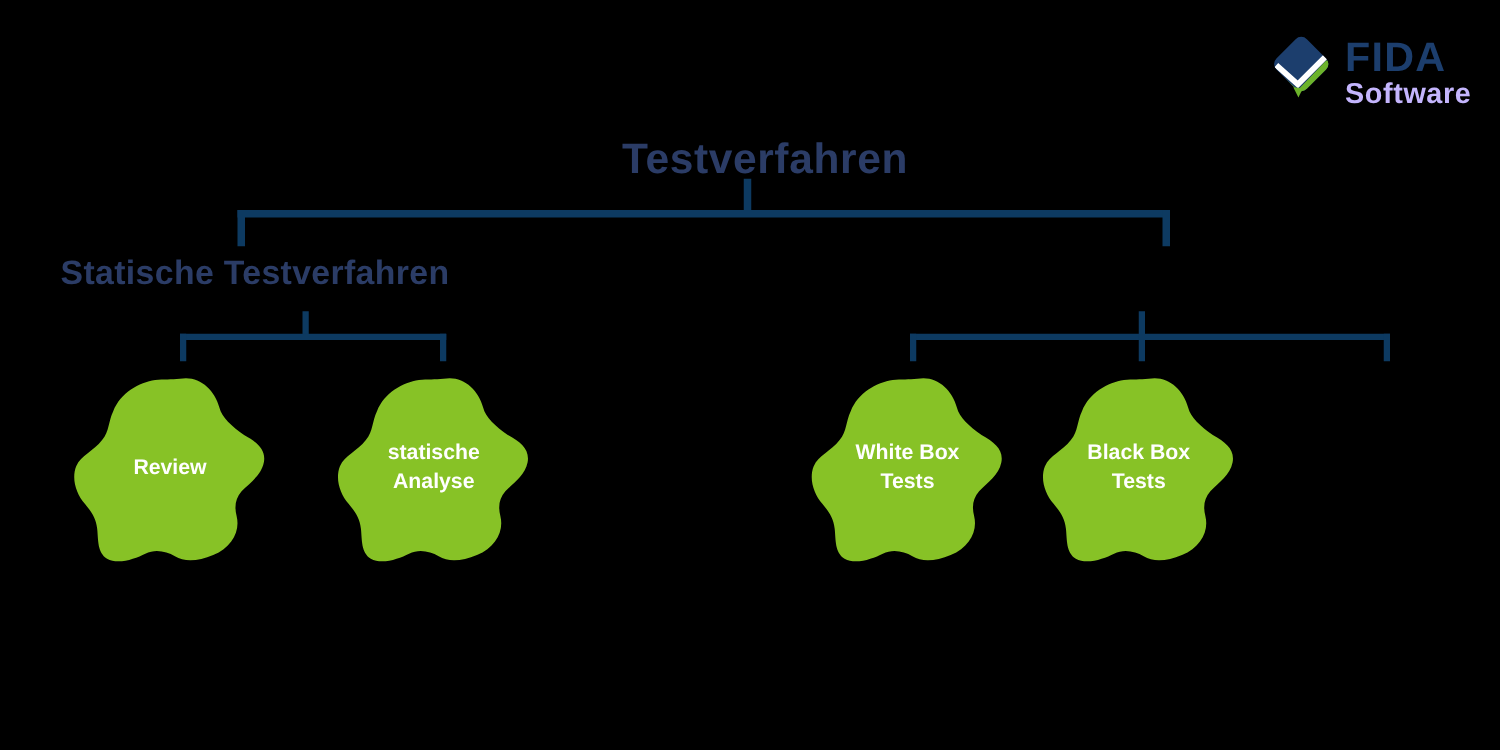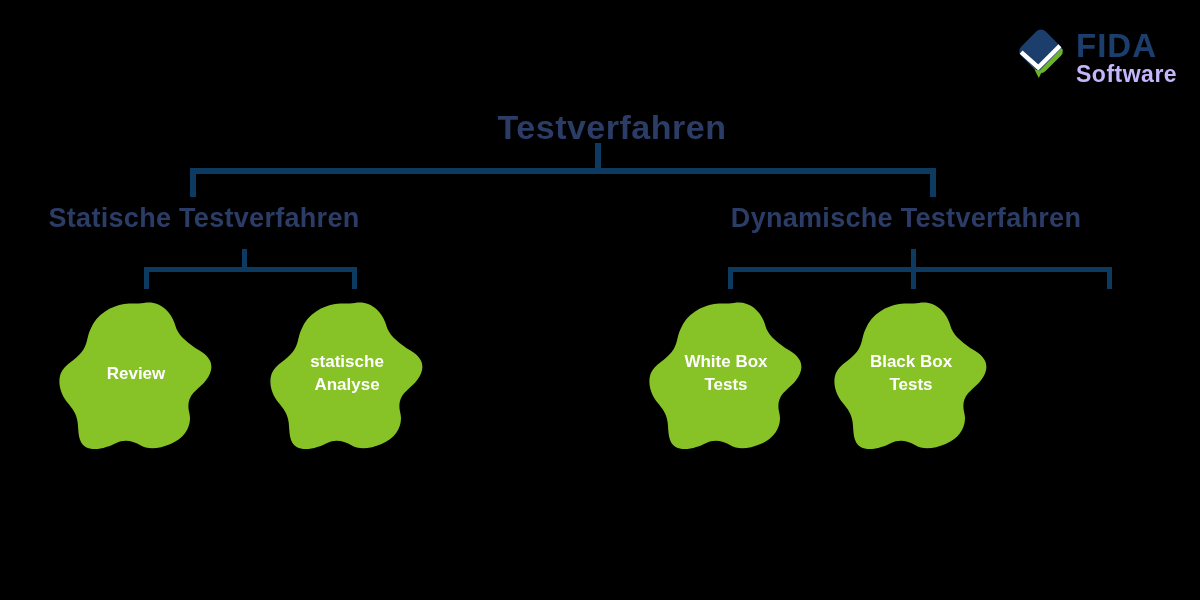--- a/index.html
+++ b/index.html
@@ -79,21 +79,20 @@
   </div>
 
   <h1 class="diagram-title">Testverfahren</h1>
 
   <div class="line root-stub"></div>
   <div class="line l1-hline"></div>
   <div class="line l1-drop-left"></div>
   <div class="line l1-drop-right"></div>
 
   <h2 class="branch-label left">Statische Testverfahren</h2>
-  <h2 class="branch-label right">Dynamische Testverfahren</h2>
 
   <div class="line left-stub"></div>
   <div class="line left-hline"></div>
   <div class="line left-drop-1"></div>
   <div class="line left-drop-2"></div>
 
   <div class="line right-hline"></div>
   <div class="line right-stub"></div>
   <div class="line right-drop-1"></div>
   <div class="line right-drop-3"></div>

